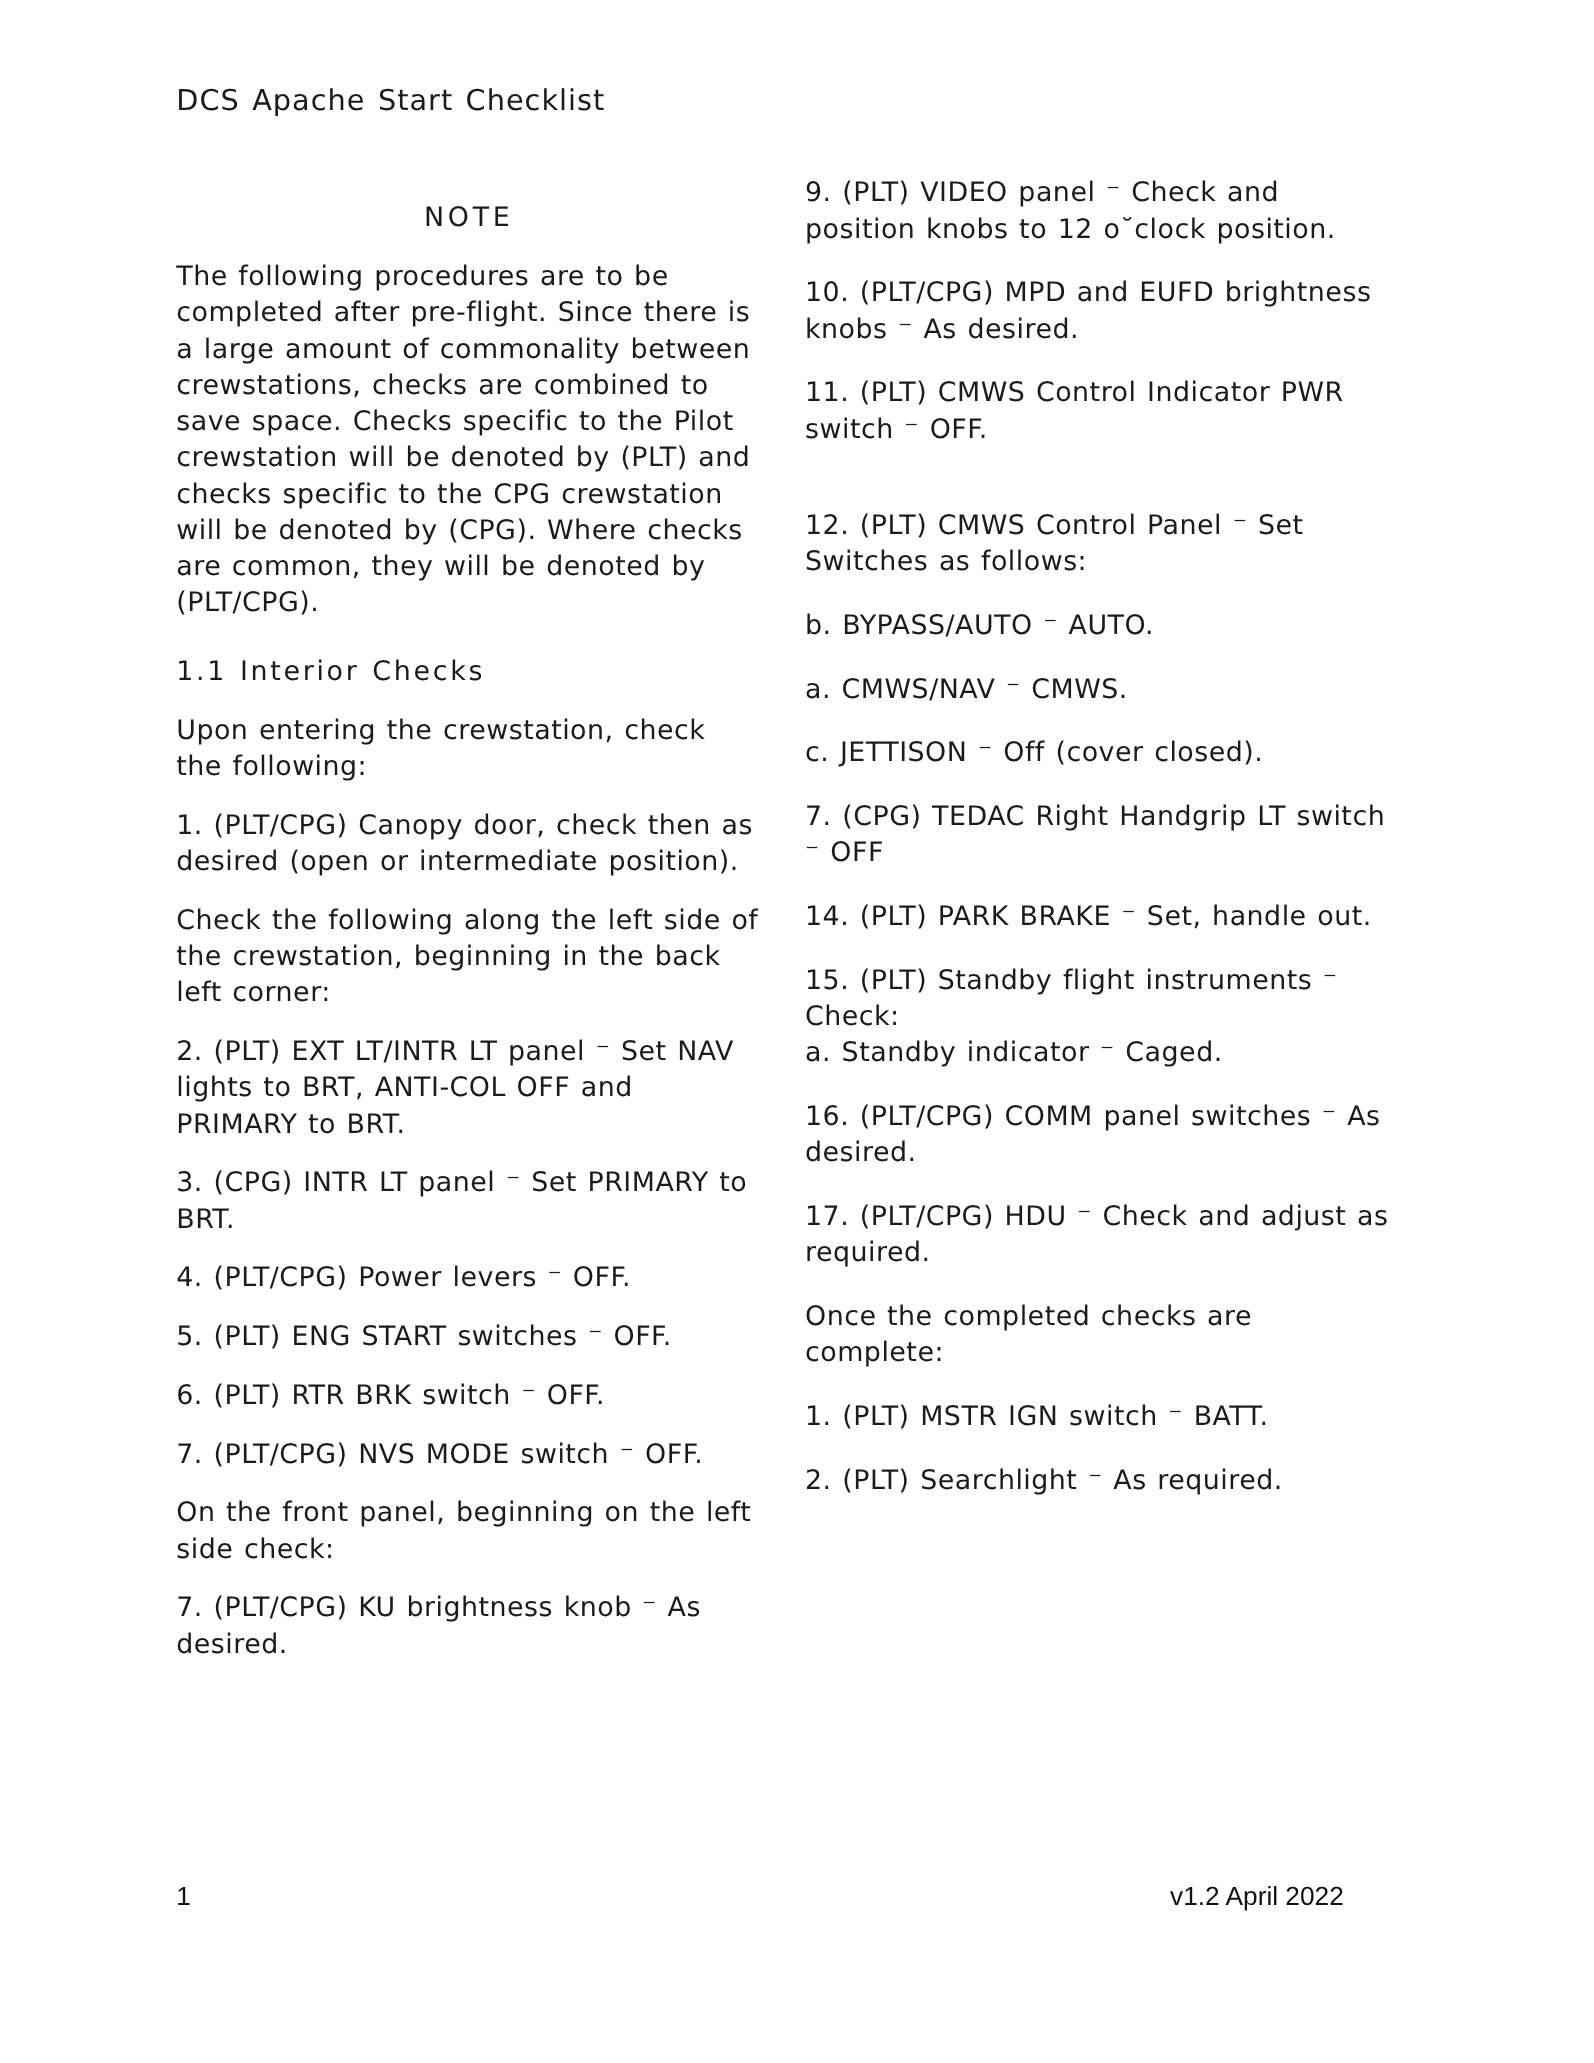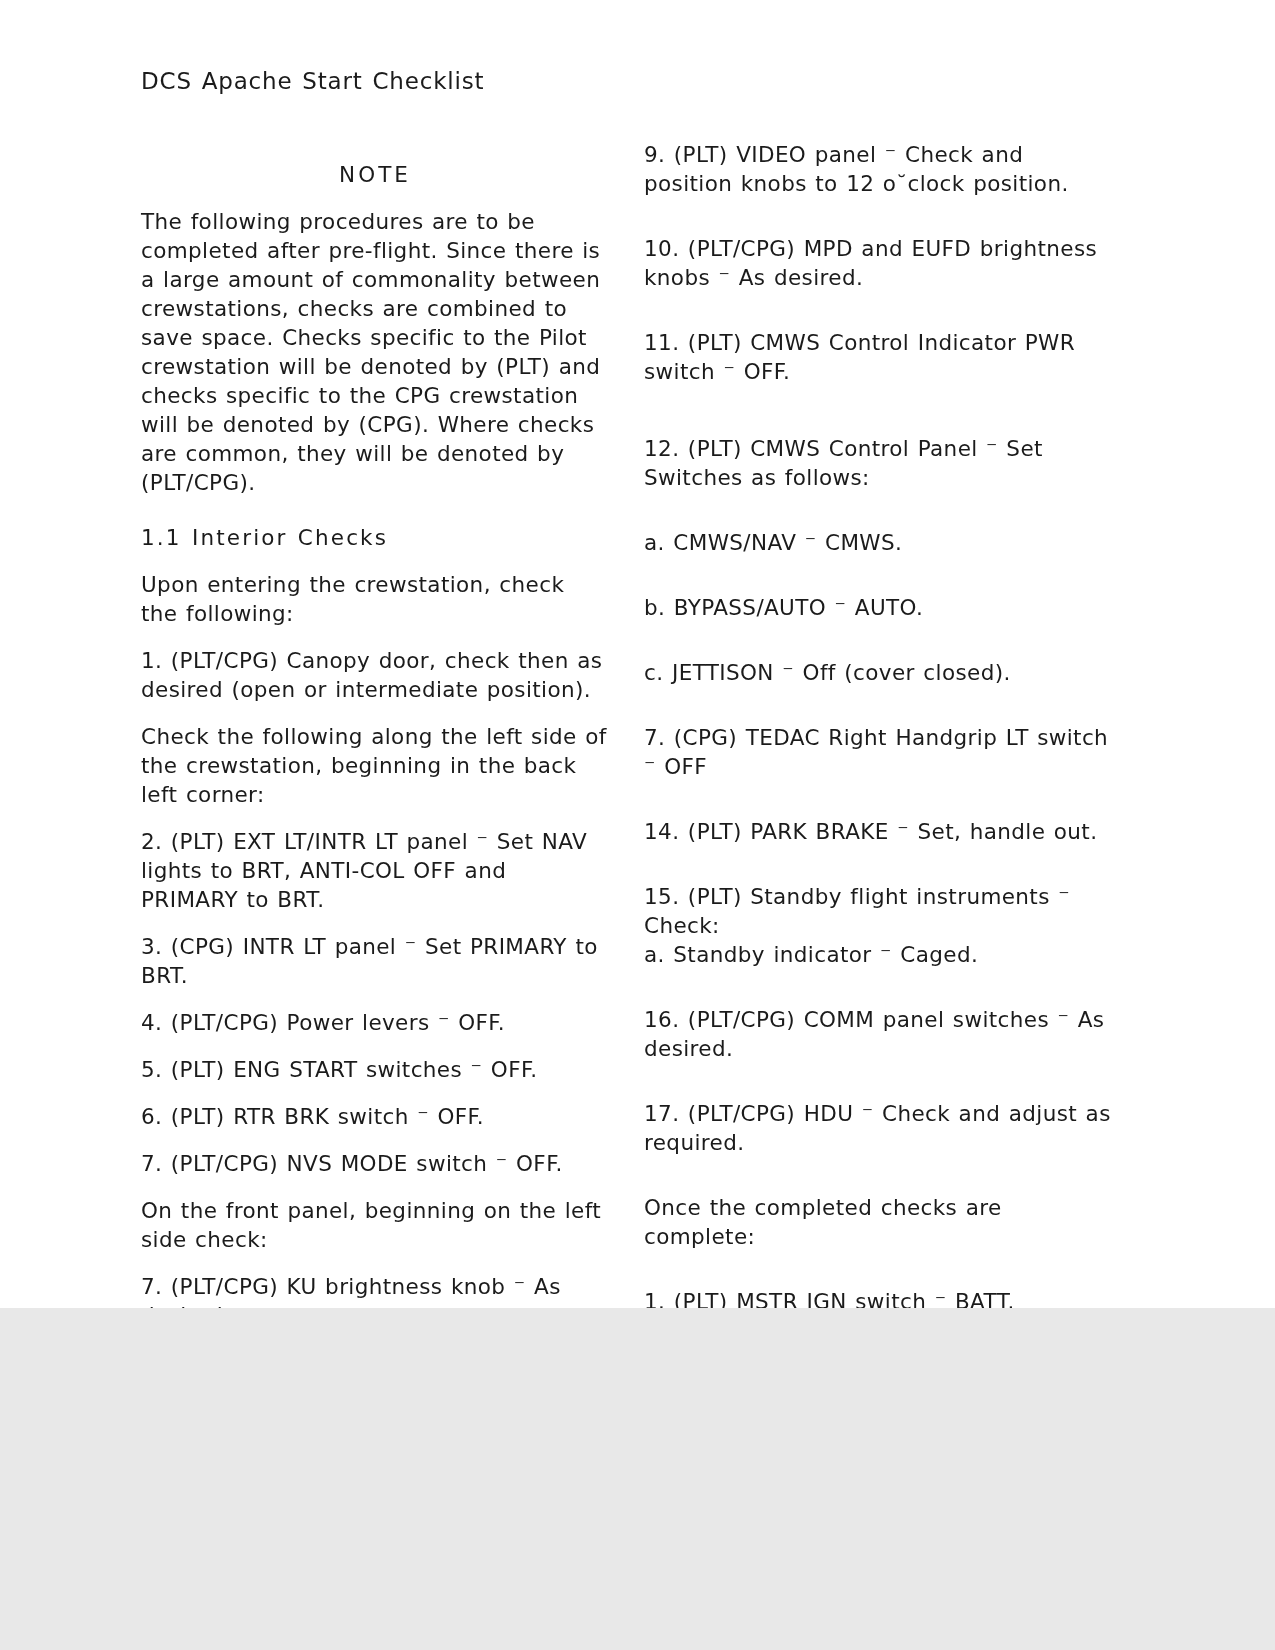--- a/index.html
+++ b/index.html
@@ -1,19 +1,19 @@
 <!DOCTYPE html>
 <html><head>
 <meta charset="utf-8">
 <style>
   html, body { margin: 0; padding: 0; background: #e8e8e8; }
   .page {
     position: relative;
     width: 1275px;
-    height: 1308px;
+    height: 1650px;
     margin: 0 auto;
     background: #ffffff;
     font-family: "DejaVu Sans", sans-serif;
     color: #1b1b1b;
     overflow: hidden;
   }
   .doc-title {
     position: absolute;
     left: 141px;
     top: 68px;
@@ -26,21 +26,21 @@
     width: 468px;
     font-size: 21.5px;
     line-height: 29px;
     letter-spacing: 0.018em;
     word-spacing: 0.06em;
   }
   .col-left  { left: 141px; top: 160px; }
   .col-right { left: 644px; top: 140px; }
   .col p { margin: 0; }
   .col-left  p { margin-top: 18px; }
-  .col-right p { margin-top: 36px; }
+  .col-right p { margin-top: 22px; }
   .col p.first { margin-top: 0; }
   .note-head {
     text-align: center;
     letter-spacing: 0.14em;
   }
   .sec-head {
     letter-spacing: 0.10em;
   }
   .col-left .sec-head { margin-top: 26px; }
   .sub { margin-left: 108px; }
@@ -80,22 +80,22 @@
     <p>7. (PLT/CPG) NVS MODE switch ⁻ OFF.</p>
     <p>On the front panel, beginning on the left side check:</p>
     <p>7. (PLT/CPG) KU brightness knob ⁻ As desired.</p>
   </div>
 
   <div class="col col-right">
     <p class="first">9. (PLT) VIDEO panel ⁻ Check and position knobs to 12 o˘clock position.</p>
     <p>10. (PLT/CPG) MPD and EUFD brightness knobs ⁻ As desired.</p>
     <p>11. (PLT) CMWS Control Indicator PWR switch ⁻ OFF.</p>
     <p class="gap-lg">12. (PLT) CMWS Control Panel ⁻ Set Switches as follows:</p>
+    <p class="sub">b. BYPASS/AUTO ⁻ AUTO.</p>
     <p class="sub">a. CMWS/NAV ⁻ CMWS.</p>
-    <p class="sub">b. BYPASS/AUTO ⁻ AUTO.</p>
     <p class="sub">c. JETTISON ⁻ Off (cover closed).</p>
     <p>7. (CPG) TEDAC Right Handgrip LT switch ⁻ OFF</p>
     <p>14. (PLT) PARK BRAKE ⁻ Set, handle out.</p>
     <p>15. (PLT) Standby flight instruments ⁻ Check:</p>
     <p class="sub tight">a. Standby indicator ⁻ Caged.</p>
     <p>16. (PLT/CPG) COMM panel switches ⁻ As desired.</p>
     <p>17. (PLT/CPG) HDU ⁻ Check and adjust as required.</p>
     <p>Once the completed checks are complete:</p>
     <p>1. (PLT) MSTR IGN switch ⁻ BATT.</p>
     <p>2. (PLT) Searchlight ⁻ As required.</p>

